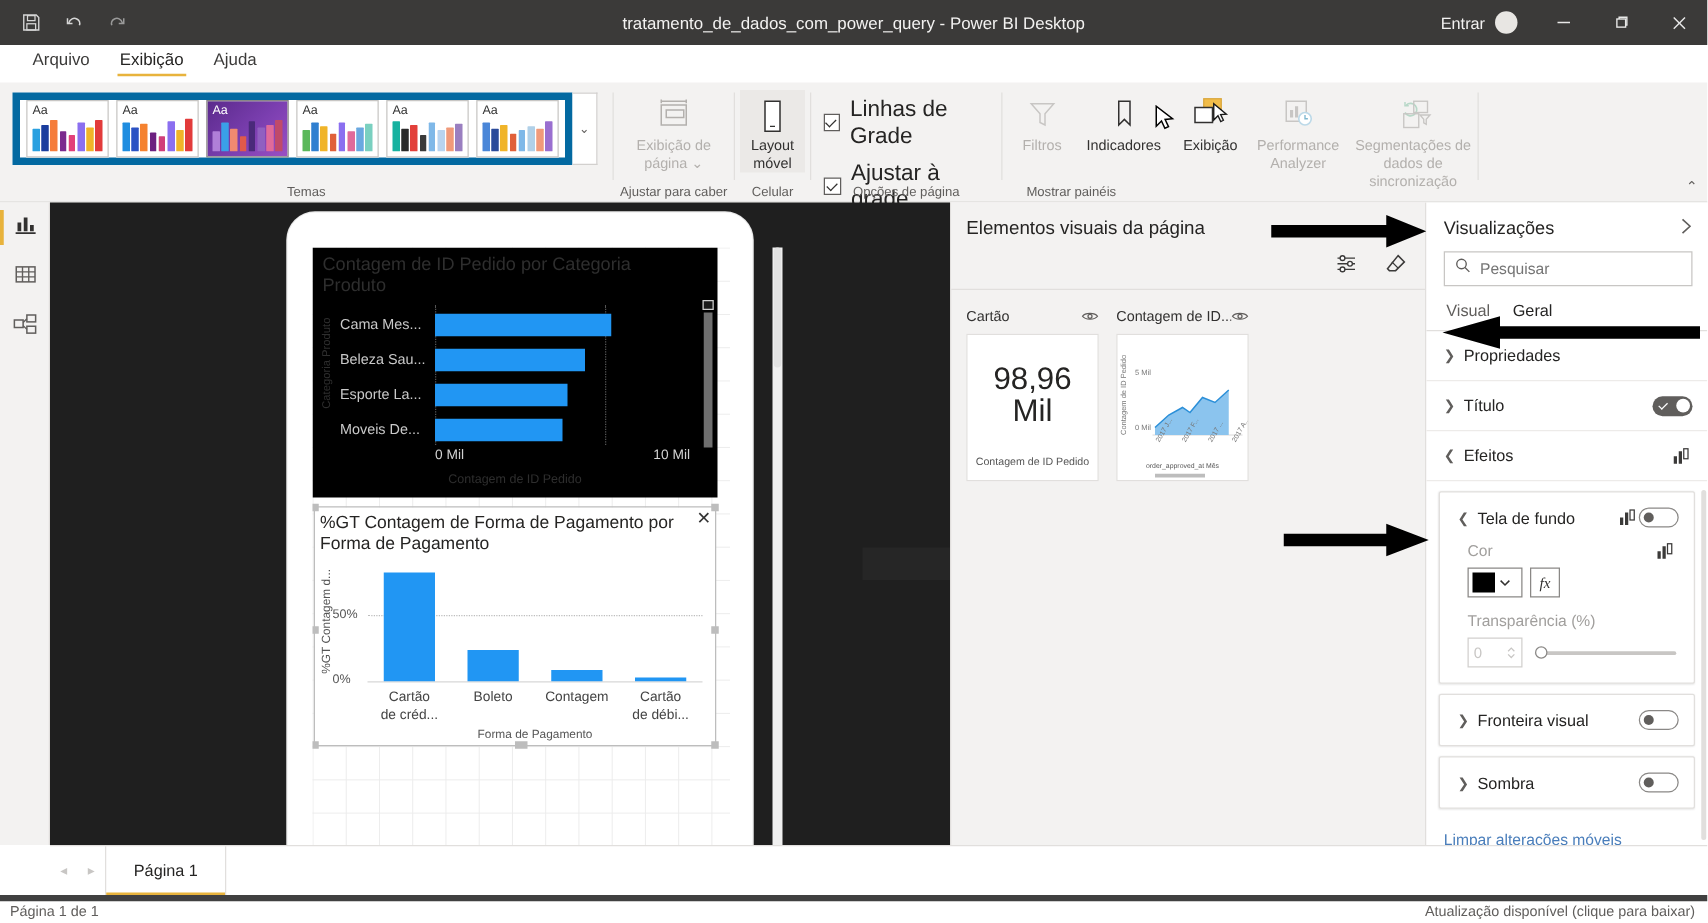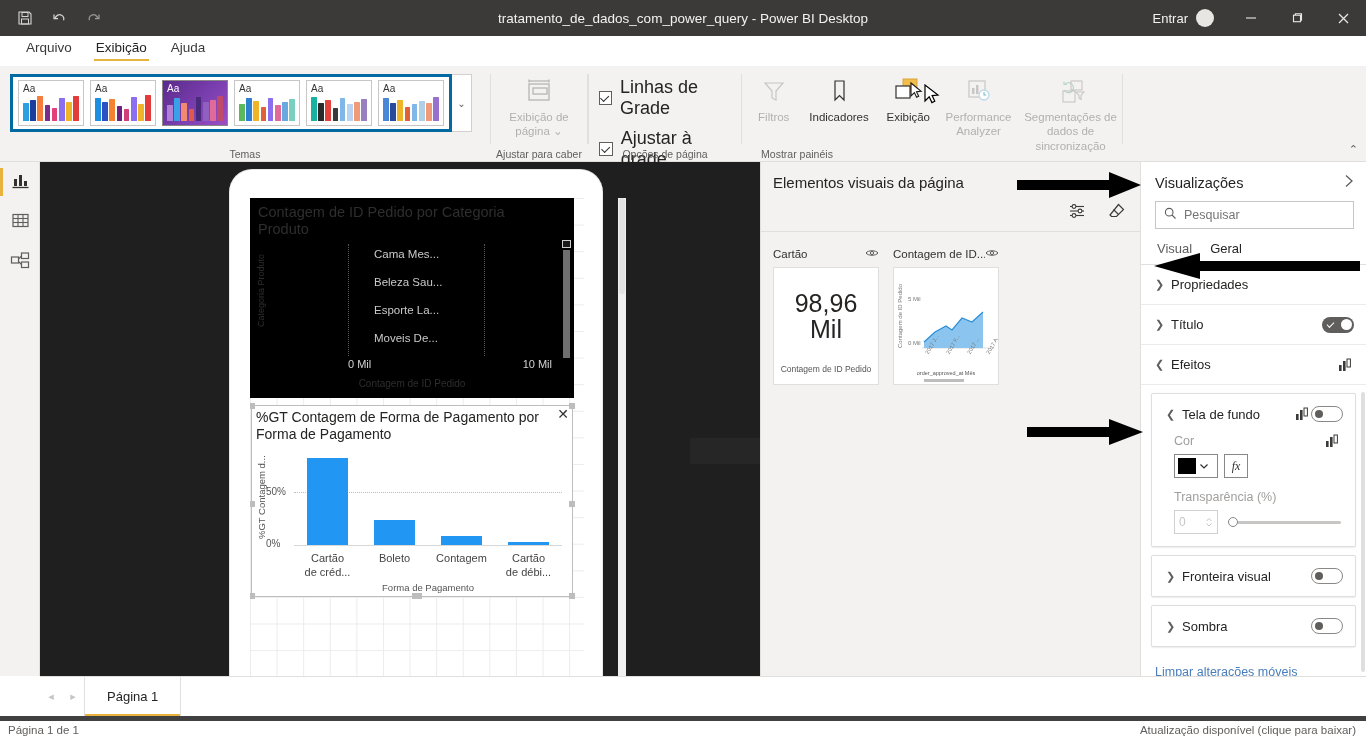--- a/index.html
+++ b/index.html
@@ -64,21 +64,21 @@
     position: absolute; bottom: 2px; left: 0; right: 0; text-align: center;
     font-size: 10.5px; color: #605e5c;
   }
   .rgroup-sep {
     width: 1px; height: 70px; background: #e1dfdd; margin-top: 8px; align-self: flex-start;
   }
 
   
   .themes-wrap { display: flex; padding: 8px 6px 0 10px; }
   .themes-box {
-    display: flex; gap: 6px; border: 3px solid #0369a1; background: #fff;
+    display: flex; gap: 6px; border: 6px solid #0369a1; background: #fff;
     padding: 5px; height: 58px; align-items: center;
   }
   .theme-tile {
     width: 66px; height: 46px; border: 1px solid #c8c6c4; background: #fff;
     position: relative; overflow: hidden;
   }
   .theme-tile.selected { border: 1px solid #8a8886; }
   .theme-aa {
     position: absolute; top: 2px; left: 4px; font-size: 10px; color: #333; z-index: 2;
   }
@@ -169,21 +169,21 @@
     color: #2e2e2e; font-size: 14.5px; line-height: 1.2;
   }
   .viz-dark .y-axis-title {
     position: absolute; left: 6px; top: 56px; width: 14px;
     color: #2e2e2e; font-size: 9px;
     writing-mode: vertical-rl; transform: rotate(180deg); text-align: center;
   }
   .bar-rows {
     position: absolute; left: 22px; top: 50px; width: 280px;
   }
-  .bar-row { display: flex; align-items: center; height: 24px; margin-bottom: 4px; flex-direction: column; }
+  .bar-row { display: flex; align-items: center; height: 24px; margin-bottom: 4px; }
   .bar-cat {
     width: 76px; text-align: left; color: #c9c9c9; font-size: 11.5px;
     white-space: nowrap; overflow: hidden;
   }
   .bar-track { flex: 1; position: relative; height: 18px; }
   .bar-fill { position: absolute; left: 0; top: 0; height: 18px; background: #2196f3; }
   .gridline { position: absolute; top: 46px; bottom: 42px; width: 0; border-left: 1px dotted #555; }
   .x-labels {
     position: absolute; left: 98px; right: 22px; top: 160px;
     display: flex; justify-content: space-between; color: #d2d2d2; font-size: 11px;
@@ -604,20 +604,33 @@
             </svg>
         </span>
         <span class="lbl">Exibição de
 página ⌄</span>
       </div>
       <div class="rgroup-label">Ajustar para caber</div>
     </div>
 
     <div class="rgroup-sep"></div>
 
+    <div class="rgroup" style="width:60px;">
+      <div class="rbtn pressed" style="width:52px;margin:6px 4px 0 4px;height:66px;">
+        <span class="ico">
+          <svg width="22" height="30" viewBox="0 0 22 30">
+              <rect x="5" y="1" width="12" height="24" fill="#fff" stroke="#323130" stroke-width="1.2"></rect>
+              <line x1="9" y1="21" x2="13" y2="21" stroke="#323130" stroke-width="1"></line>
+            </svg>
+        </span>
+        <span class="lbl">Layout
+móvel</span>
+      </div>
+      <div class="rgroup-label">Celular</div>
+    </div>
 
     <div class="rgroup-sep"></div>
 
     <div class="rgroup" style="width:152px;">
       <div class="chk-col">
         <div class="chk-row">
           <span class="chk-box checked"></span>
           <span>Linhas de Grade</span>
         </div>
         <div class="chk-row">

